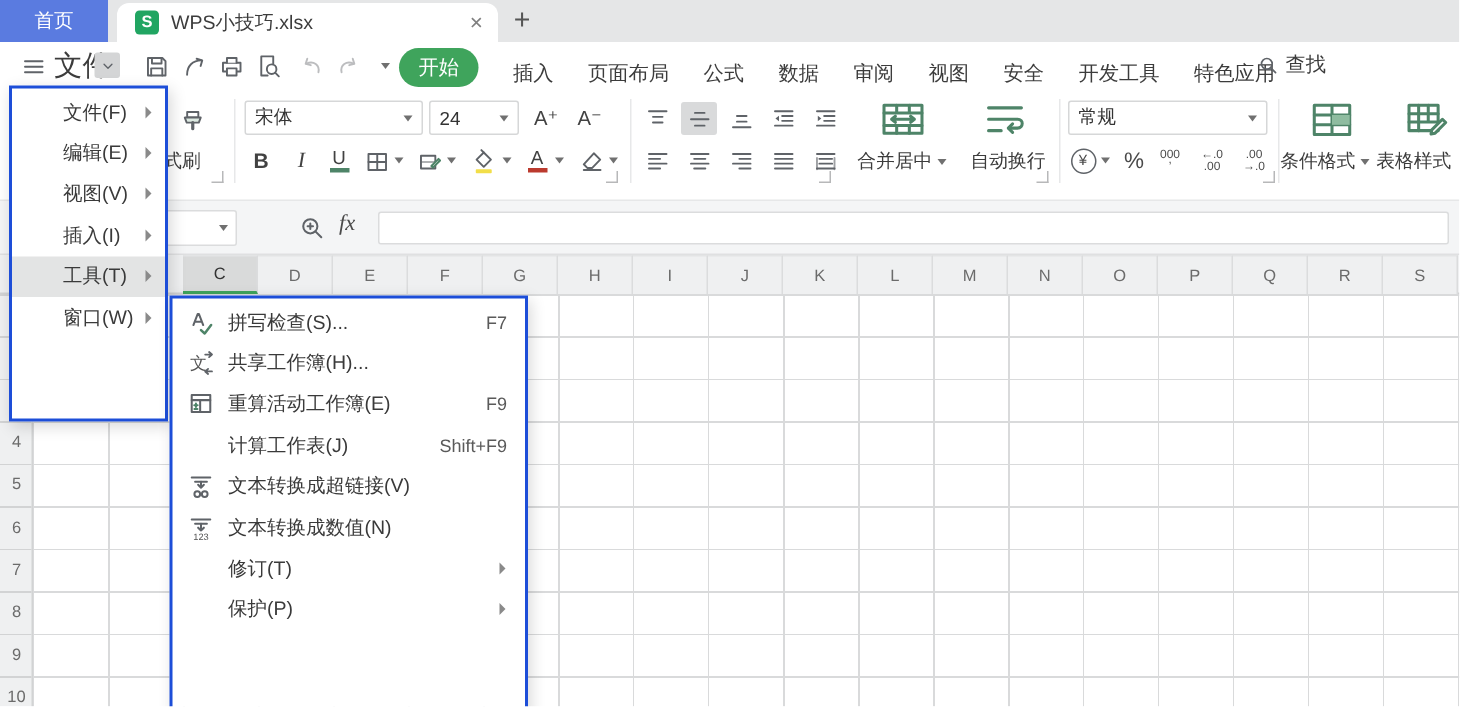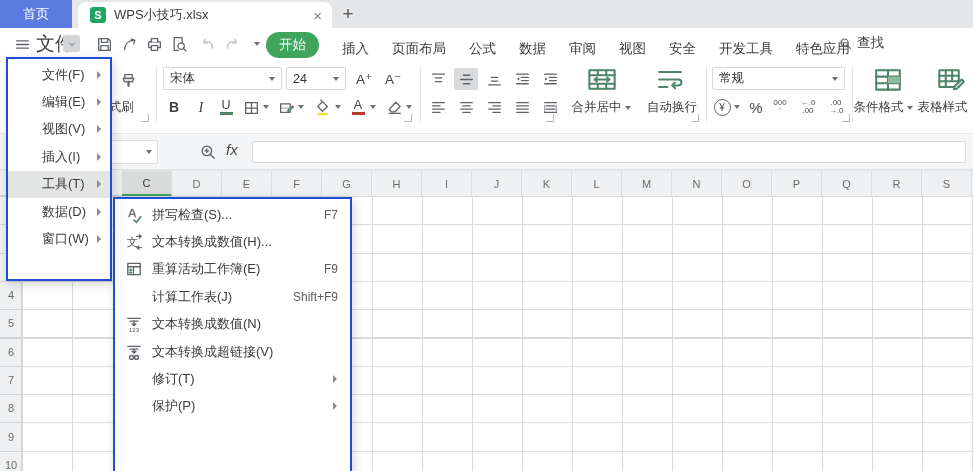--- a/index.html
+++ b/index.html
@@ -65,21 +65,21 @@
   .bigicon svg{width:32px;height:27px}
   .biglabel{position:absolute;top:99px;display:flex;align-items:center;justify-content:center;gap:3px;
             font-size:12.5px;color:#3c3c3c;white-space:nowrap}
   
   #fbar{left:0;top:134px;width:973px;height:36px;background:#F4F5F6;border-bottom:1px solid #DFE0E1;box-sizing:border-box}
   #namebox{left:100px;top:140px;width:58px;height:24px;background:#fff;border:1px solid #DBDCDD;border-radius:2px;
            box-sizing:border-box;display:flex;align-items:center;padding:0 5px}
   #namebox .caret{margin-left:auto}
   #zoomq{left:199px;top:143px;width:20px;height:20px}
   #zoomq svg{width:18px;height:18px}
-  #fxlab{left:226px;top:141px;font-style:italic;font-family:Liberation Sans, sans-serif;font-size:15px;color:#4a4a4a}
+  #fxlab{left:226px;top:141px;font-style:italic;font-family:Liberation Serif, serif;font-size:15px;color:#4a4a4a}
   #finput{left:252px;top:141px;width:714px;height:22px;background:#fff;border:1px solid #DBDCDD;border-radius:2px;
           box-sizing:border-box;font-size:12px;padding:0 4px;outline:none}
   
   #headstrip{left:0;top:170px;width:973px;height:26px;background:#EFF0F1;border-bottom:1px solid #D2D3D4;box-sizing:border-box}
   .ch{position:absolute;top:170px;height:26px;width:50px;display:flex;align-items:center;justify-content:center;
       font-size:11px;color:#6b6b6b;background:#EFF0F1;border-right:1px solid #DBDCDD;border-top:1px solid #E3E4E5;
       box-sizing:border-box}
   .ch.sel{background:#D9DADA;border-bottom:2px solid #3FA45C;color:#333}
   #gridlines{left:22px;top:196px;width:951px;height:275px;
      background-image:repeating-linear-gradient(to right,#D9DADB 0 1px,transparent 1px 50px),
@@ -511,24 +511,20 @@
       </div>
       <div class="mitem">
         <span class="ml">插入(I)</span>
         <span class="tri"></span>
       </div>
       <div class="mitem hl">
         <span class="ml">工具(T)</span>
         <span class="tri"></span>
       </div>
       <div class="mitem">
-        <span class="ml">数据(D)</span>
-        <span class="tri"></span>
-      </div>
-      <div class="mitem">
         <span class="ml">窗口(W)</span>
         <span class="tri"></span>
       </div>
     </div>
 
   <div id="smenu" class="menu">
       <div class="sitem">
         <span class="ic">
           <svg viewBox="0 0 16 16">
             <path d="M3.5 9.5L6 3h.8l2.5 6.5M4.3 7.5h4"></path>
@@ -539,61 +535,61 @@
         <span class="ss">F7</span>
       </div>
       <div class="sitem">
         <span class="ic">
           <svg viewBox="0 0 16 16">
             <text x="6.5" y="11.5" font-size="10" text-anchor="middle" fill="#555">文</text>
             <path d="M10.5 3h4M12.8 1.5L14.5 3l-1.7 1.5" stroke-width="1.1"></path>
             <path d="M14.5 13h-4M12.2 11.5L10.5 13l1.7 1.5" stroke-width="1.1"></path>
           </svg>
         </span>
-        <span class="sl">文本转换成数值(H)...</span>
+        <span class="sl">共享工作簿(H)...</span>
       </div>
       <div class="sitem">
         <span class="ic">
           <svg viewBox="0 0 16 16">
             <rect x="2.5" y="3" width="11" height="10"></rect>
             <path d="M2.5 6h11M7.5 6v7"></path>
             <path d="M4 9h2M5 8v2M4.1 11.3h1.8" stroke="#4e8468"></path>
           </svg>
         </span>
         <span class="sl">重算活动工作簿(E)</span>
         <span class="ss">F9</span>
       </div>
       <div class="sitem">
         <span class="ic"></span>
         <span class="sl">计算工作表(J)</span>
         <span class="ss">Shift+F9</span>
-      </div>
-      <div class="sitem">
-        <span class="ic">
-          <svg viewBox="0 0 16 16">
-            <path d="M2.5 3h11M4.5 5.5h7"></path>
-            <path d="M8 5.5v4M8 9.5L6.3 7.8M8 9.5l1.7-1.7"></path>
-            <text x="8" y="15" font-size="5.5" text-anchor="middle" fill="#555">123</text>
-          </svg>
-        </span>
-        <span class="sl">文本转换成数值(N)</span>
       </div>
       <div class="sitem">
         <span class="ic">
           <svg viewBox="0 0 16 16">
             <path d="M2.5 3h11M4.5 5.5h7"></path>
             <path d="M8 5.5v3.5M8 9L6.3 7.3M8 9l1.7-1.7"></path>
             <circle cx="5.8" cy="12.8" r="1.7"></circle>
             <circle cx="10.2" cy="12.8" r="1.7"></circle>
             <path d="M7.5 12.8h1"></path>
           </svg>
         </span>
         <span class="sl">文本转换成超链接(V)</span>
       </div>
       <div class="sitem">
+        <span class="ic">
+          <svg viewBox="0 0 16 16">
+            <path d="M2.5 3h11M4.5 5.5h7"></path>
+            <path d="M8 5.5v4M8 9.5L6.3 7.8M8 9.5l1.7-1.7"></path>
+            <text x="8" y="15" font-size="5.5" text-anchor="middle" fill="#555">123</text>
+          </svg>
+        </span>
+        <span class="sl">文本转换成数值(N)</span>
+      </div>
+      <div class="sitem">
         <span class="ic"></span>
         <span class="sl">修订(T)</span>
         <span class="tri"></span>
       </div>
       <div class="sitem">
         <span class="ic"></span>
         <span class="sl">保护(P)</span>
         <span class="tri"></span>
       </div>
     </div>

